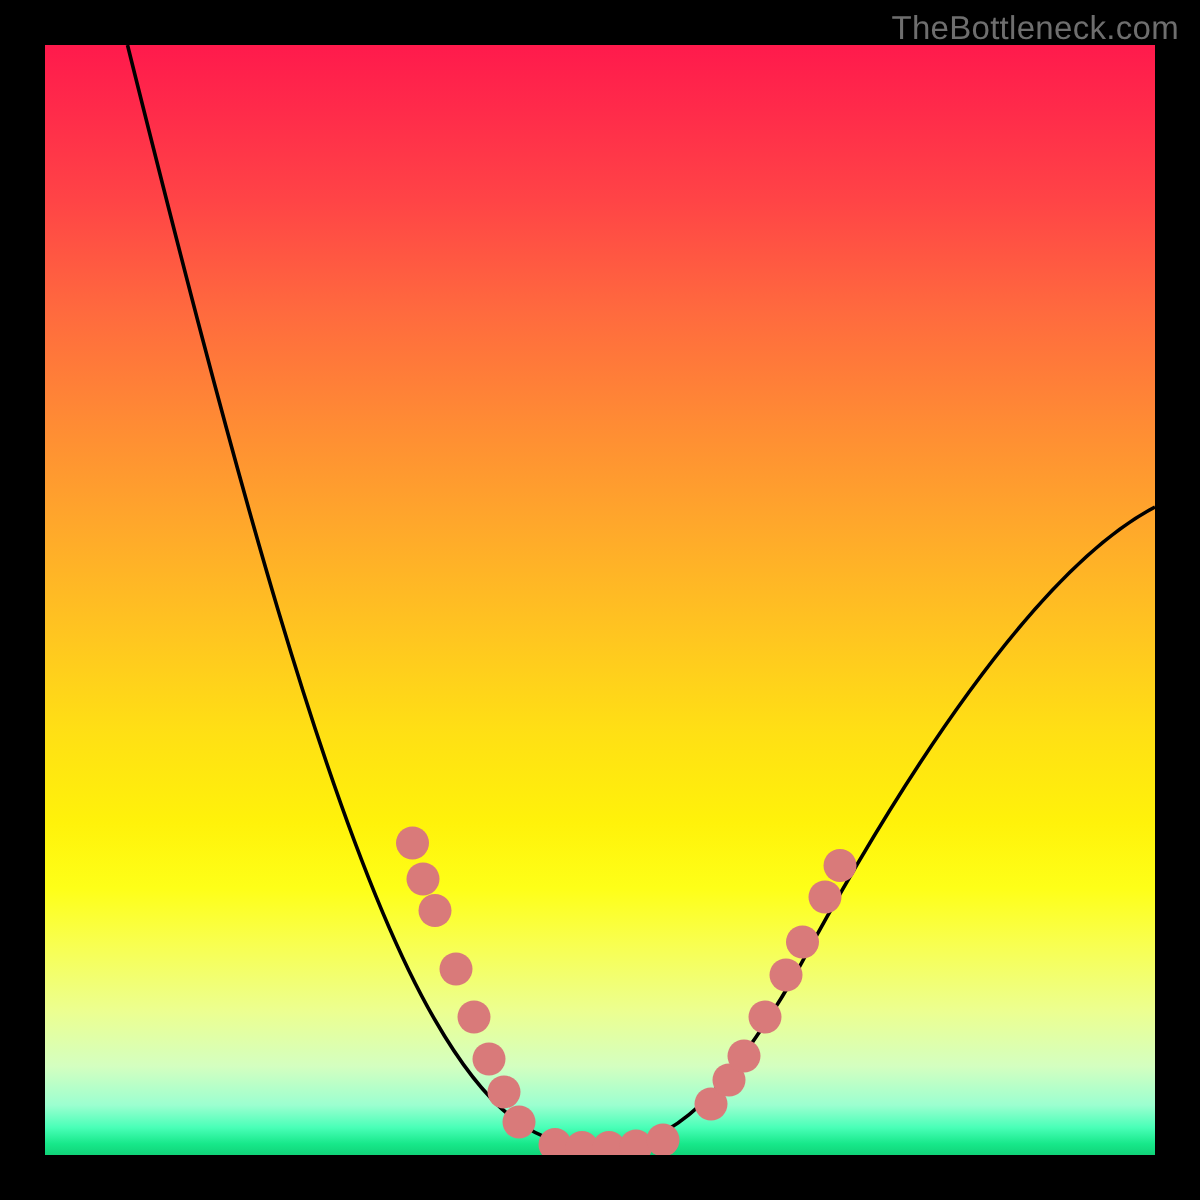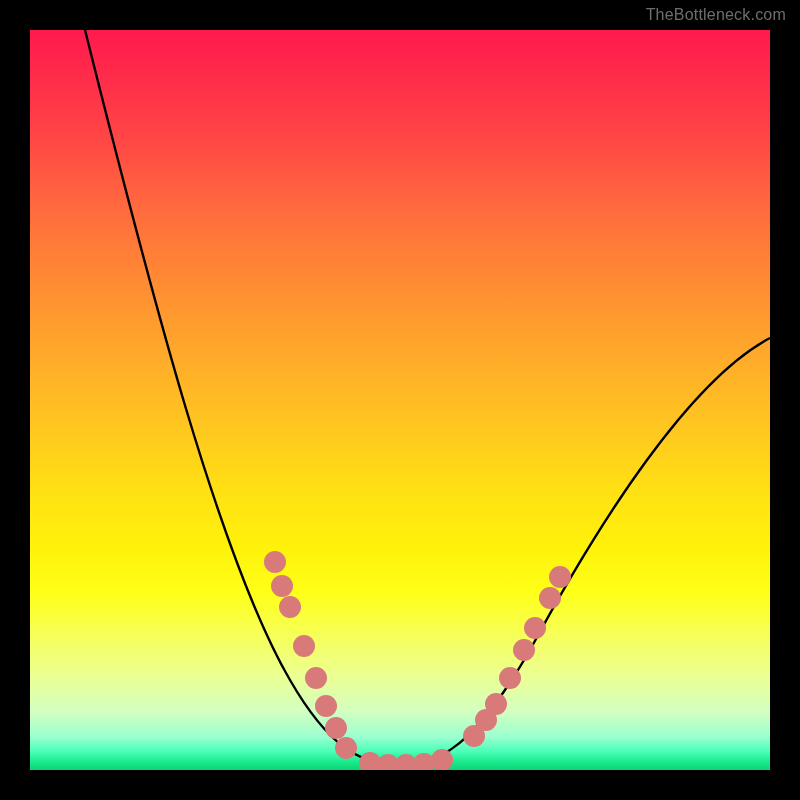--- a/index.html
+++ b/index.html
@@ -51,21 +51,21 @@
       #4affb8 97.5%,
       #17e88a 99%,
       #10d378 100%
     );
   }
   .watermark {
     position: absolute;
     top: 6px;
     right: 14px;
     color: #6e6e6e;
-    font-size: 16px;
+    font-size: 22px;
     letter-spacing: 0.2px;
     font-weight: 500;
   }
   svg.curve {
     position: absolute;
     left: 0;
     top: 0;
     width: 100%;
     height: 100%;
     overflow: visible;

